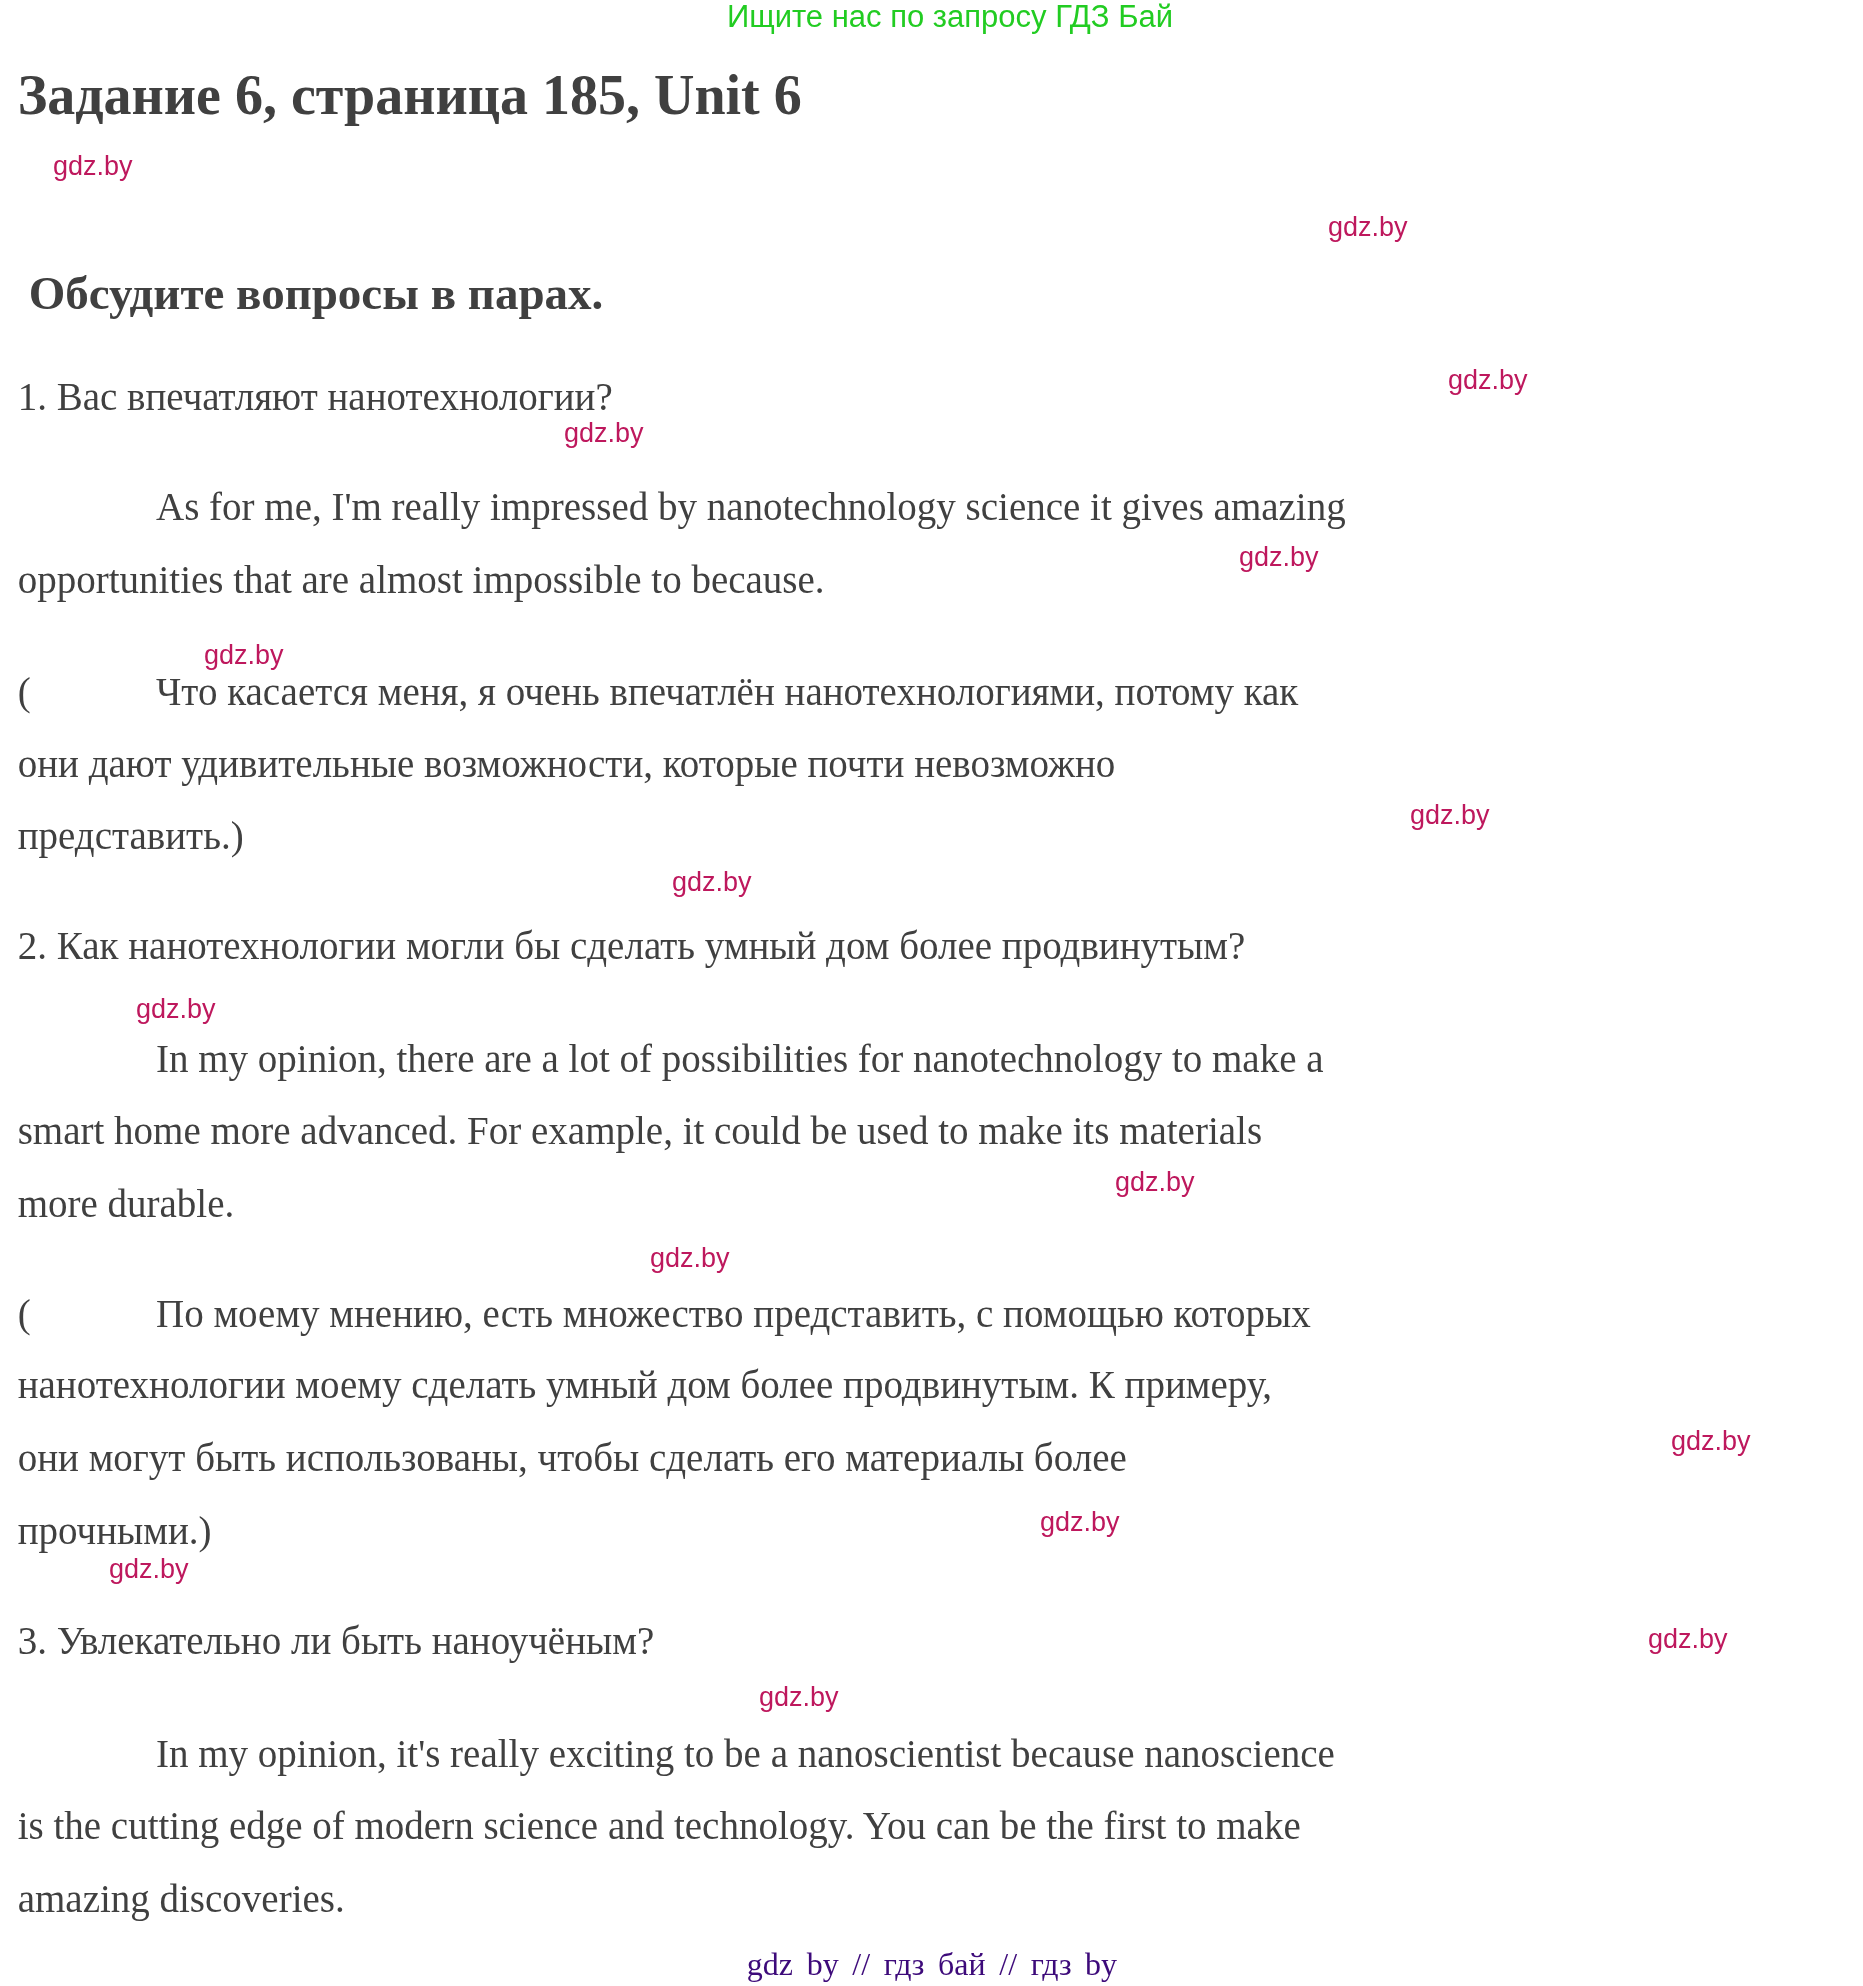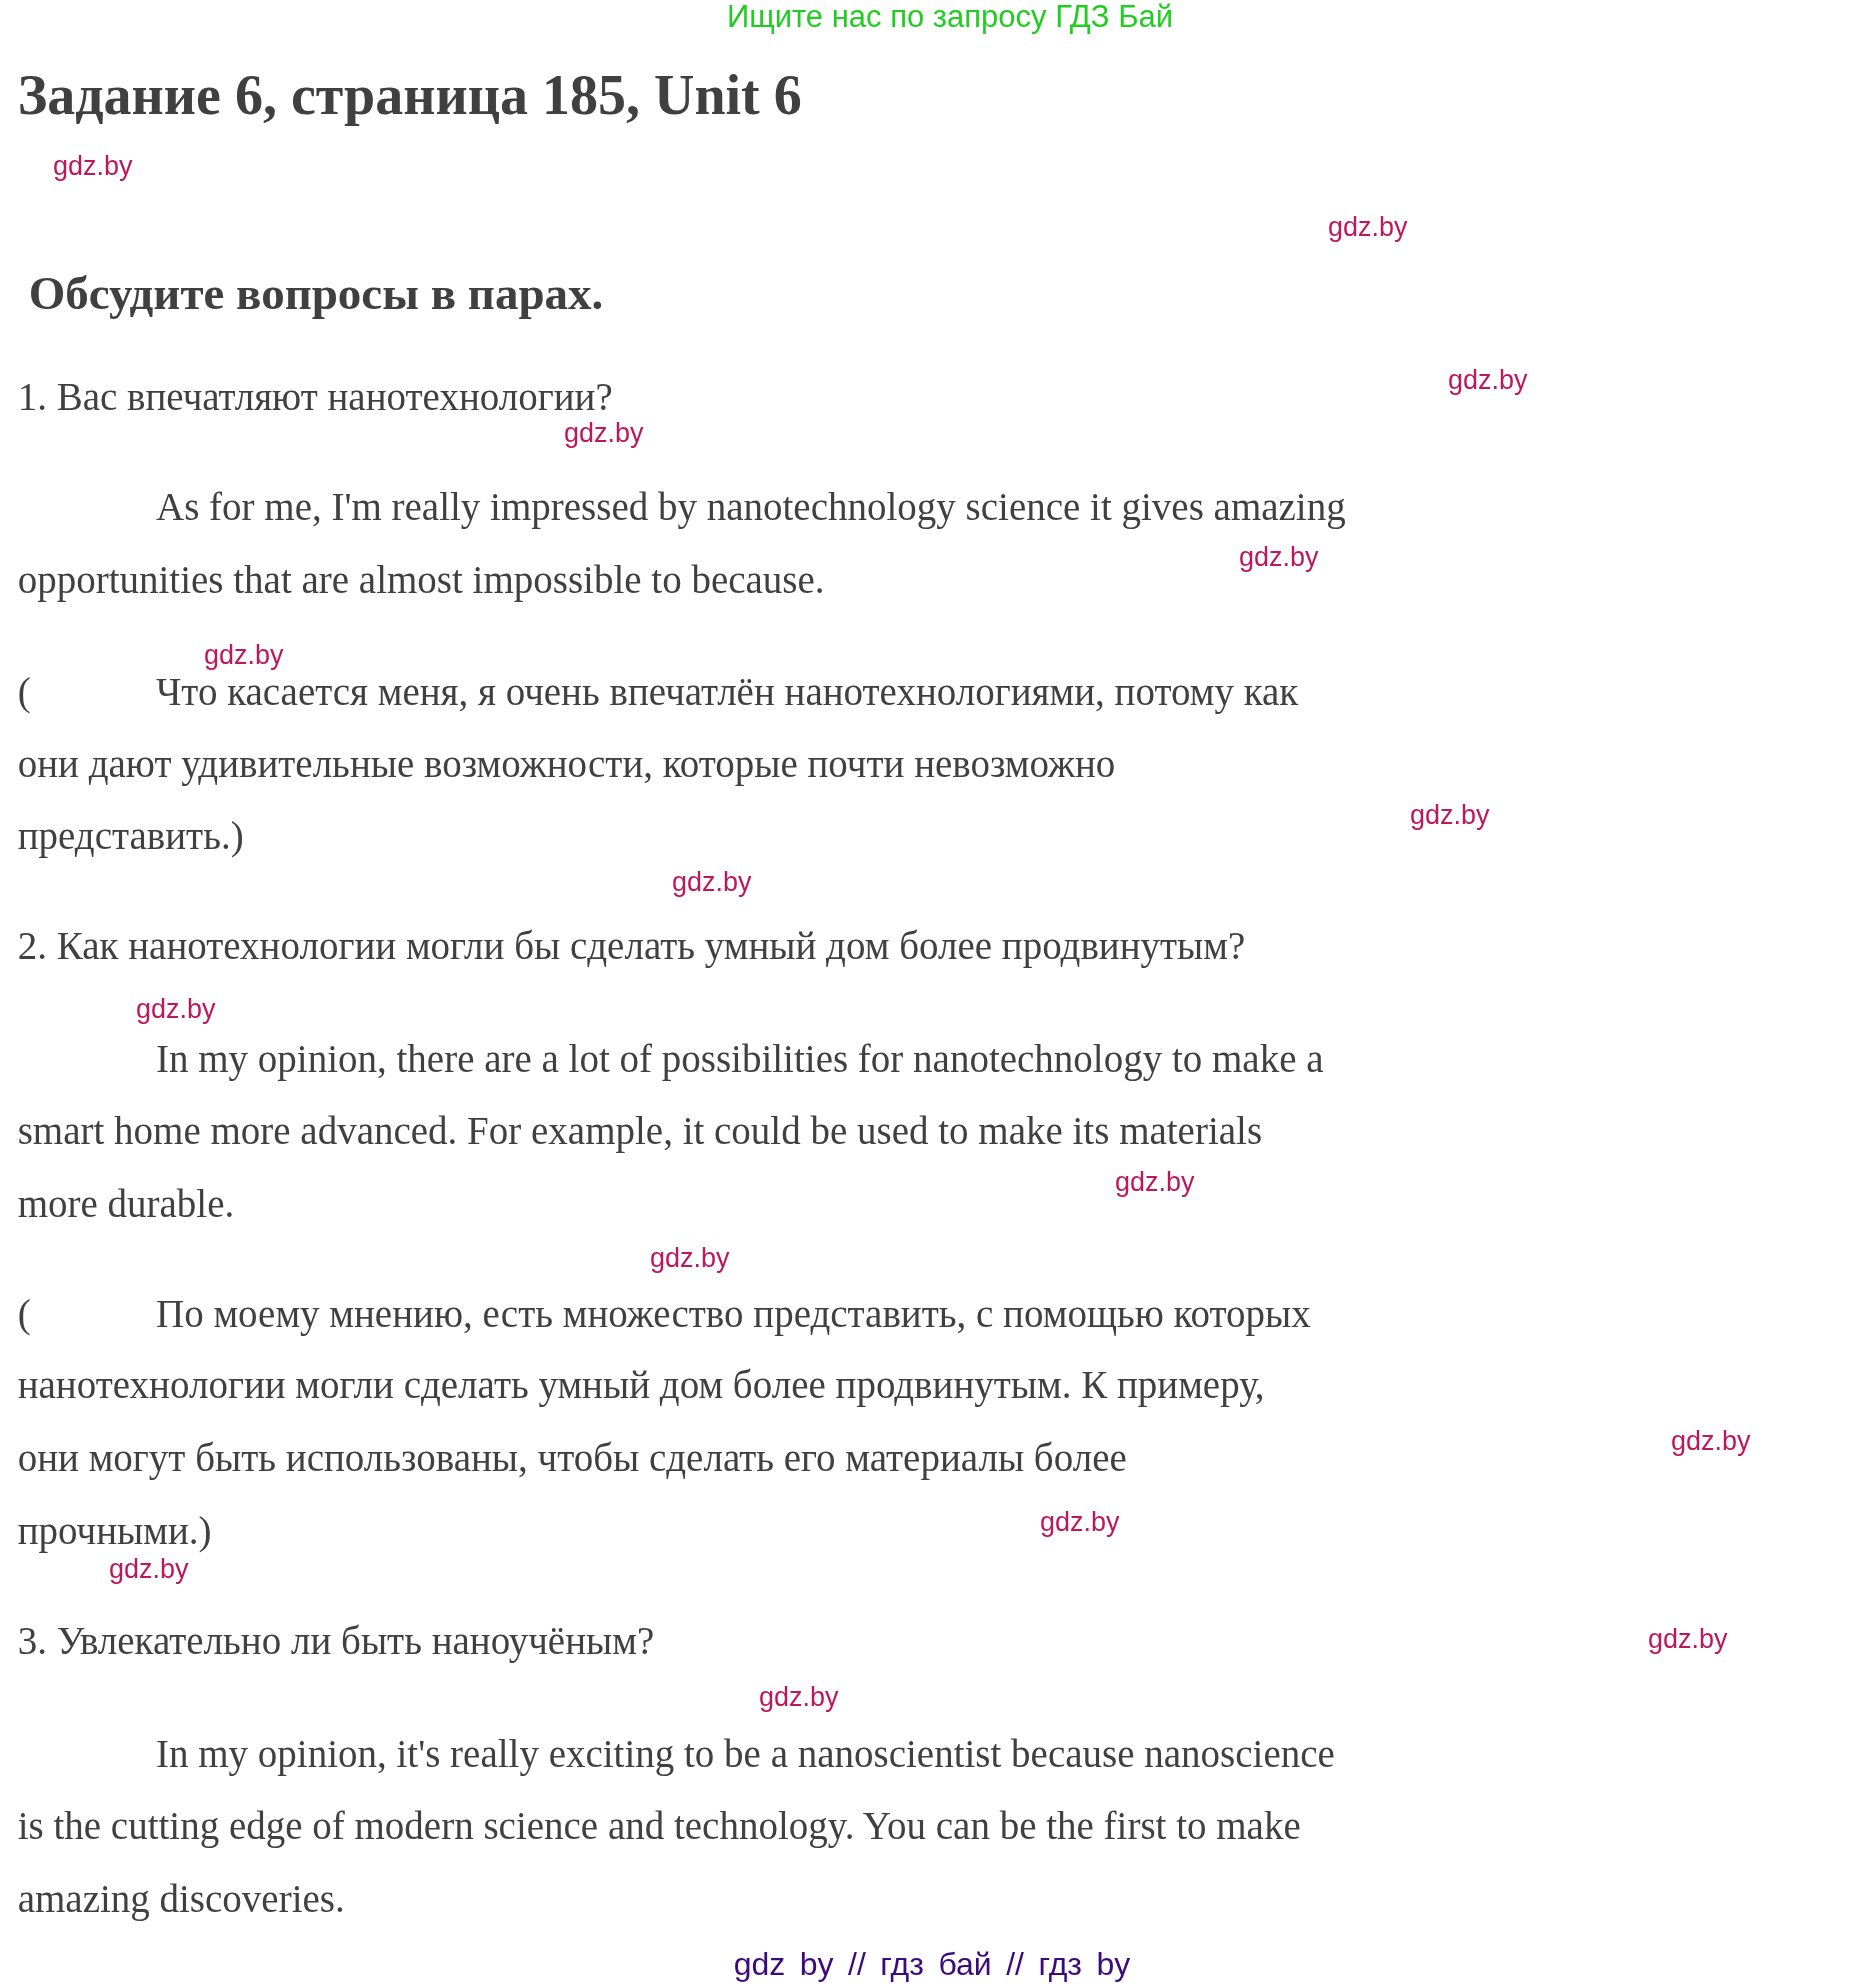--- a/index.html
+++ b/index.html
@@ -4,21 +4,21 @@
   <style>
     html, body { margin: 0; padding: 0; background: #ffffff; }
     body { width: 1864px; height: 1987px; position: relative; overflow: hidden; }
     .banner {
       position: absolute; left: 0; right: 0; top: 0; text-align: center;
       font-family: "Liberation Sans", sans-serif; font-size: 31px;
       color: #22cc22; line-height: 34px; padding-left: 36px;
     }
     .footer {
       position: absolute; left: 0; right: 0; top: 1946px; text-align: center;
-      font-family: Liberation Sans, sans-serif; font-size: 32px;
+      font-family: Liberation Serif, serif; font-size: 32px;
       color: #3d0a7a; line-height: 37px; word-spacing: 5.6px;
     }
     .serif { font-family: "Liberation Serif", serif; color: #404040; }
     .title {
       position: absolute; left: 17.7px; top: 62px; margin: 0;
       font-size: 56px; font-weight: bold; line-height: 67px;
     }
     .subtitle {
       position: absolute; left: 17.7px; top: 254px; margin: 11px;
       font-size: 47px; font-weight: bold; line-height: 56px;
@@ -47,21 +47,21 @@
 <p class="serif line" style="top:664px; left:156px">Что касается меня, я очень впечатлён нанотехнологиями, потому как</p>
 <p class="serif line" style="top:736px">они дают удивительные возможности, которые почти невозможно</p>
 <p class="serif line" style="top:808px">представить.)</p>
 
 <p class="serif line" style="top:918px">2. Как нанотехнологии могли бы сделать умный дом более продвинутым?</p>
 <p class="serif line" style="top:1031px; left:156px">In my opinion, there are a lot of possibilities for nanotechnology to make a</p>
 <p class="serif line" style="top:1103px">smart home more advanced. For example, it could be used to make its materials</p>
 <p class="serif line" style="top:1176px">more durable.</p>
 <p class="serif line" style="top:1286px">(</p>
 <p class="serif line" style="top:1286px; left:156px">По моему мнению, есть множество представить, с помощью которых</p>
-<p class="serif line" style="top:1357px">нанотехнологии могли сделать умный дом более продвинутым. К примеру,</p>
+<p class="serif line" style="top:1357px">нанотехнологии моему сделать умный дом более продвинутым. К примеру,</p>
 <p class="serif line" style="top:1430px">они могут быть использованы, чтобы сделать его материалы более</p>
 <p class="serif line" style="top:1503px">прочными.)</p>
 
 <p class="serif line" style="top:1613px">3. Увлекательно ли быть наноучёным?</p>
 <p class="serif line" style="top:1726px; left:156px">In my opinion, it's really exciting to be a nanoscientist because nanoscience</p>
 <p class="serif line" style="top:1798px">is the cutting edge of modern science and technology. You can be the first to make</p>
 <p class="serif line" style="top:1871px">amazing discoveries.</p>
 
 <span class="wm" style="left:53px; top:151px">gdz.by</span>
 <span class="wm" style="left:1328px; top:212px">gdz.by</span>

